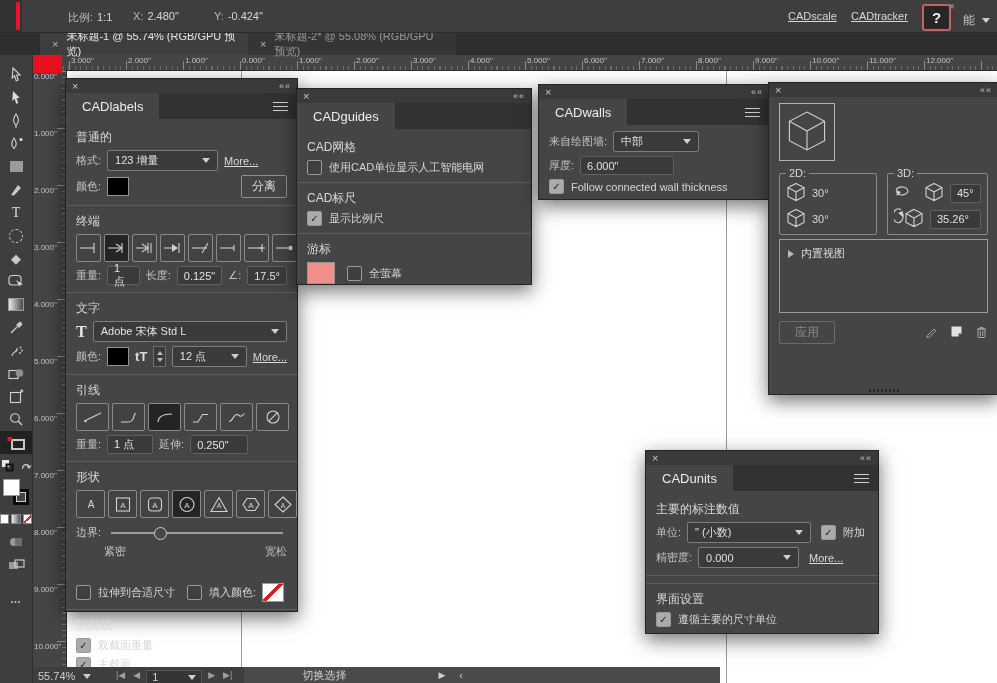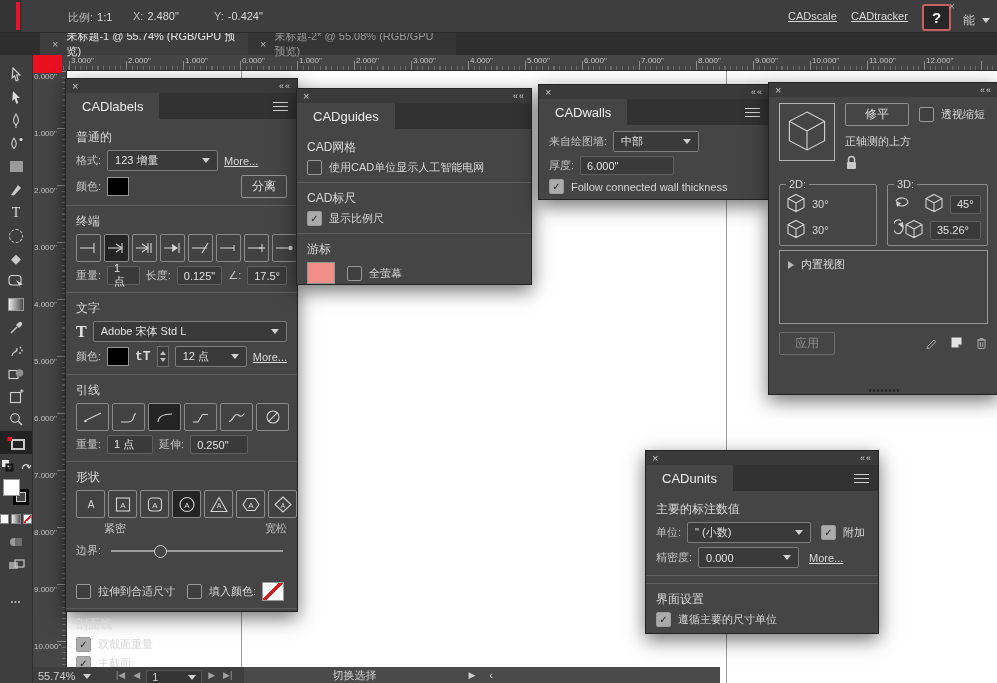--- a/index.html
+++ b/index.html
@@ -55,21 +55,21 @@
   
   #canvas{left:66px;top:70px;width:931px;height:613px;background:#fff;z-index:1;}
   .ab-edge{position:absolute;top:70px;width:1px;height:613px;background:#9a9a9a;z-index:2;}
 
   
   #statusbar{left:33px;top:667px;width:687px;height:16px;background:#3e3e3e;z-index:20;display:flex;align-items:flex-start;color:#cfcfcf;}
   #sb-zoom{margin-left:5px;margin-top:3px;display:flex;align-items:center;gap:8px;width:78px;}
   .sb-btn{margin-top:3px;color:#9f9f9f;font-size:9px;display:flex;align-items:center;}
   #sb-page{margin:3px 6px 0;background:#353535;border:1px solid #555;height:12px;width:44px;display:flex;align-items:center;justify-content:space-between;padding:0 5px;}
   #sb-hint{margin-left:12px;margin-top:0;background:#4a4a4a;height:16px;flex:1;display:flex;align-items:center;color:#d2d2d2;}
-  #sb-hint .hint-text{margin-left:88px;}
+  #sb-hint .hint-text{margin-left:58px;}
   #sb-hint .hint-arrow{margin-left:92px;color:#cfcfcf;font-size:9px;}
   #sb-hint .hint-back{margin-left:14px;color:#cfcfcf;font-size:11px;}
 
   
   .panel{position:absolute;background:#454545;border:1px solid #232323;box-shadow:0 6px 18px rgba(0,0,0,.55);z-index:10;}
   .phead{height:14px;background:#3a3a3a;display:flex;justify-content:space-between;align-items:center;padding:0 6px;color:#c9c9c9;font-size:10px;}
   .phead .pc{font-size:11px;line-height:10px;}
   .phead .col{font-size:9px;letter-spacing:1px;}
   .ptabs{height:26px;background:#323232;display:flex;position:relative;}
   .ptab{background:#454545;padding:0 16px;display:flex;align-items:center;font-size:13px;color:#ececec;}
@@ -419,21 +419,21 @@
     <div class="row">
       <span style="font-size:16px;font-weight:bold;color:#e5e5e5;font-family:'Liberation Serif',serif">T</span>
       <div class="select" style="flex:1">
         <span>Adobe 宋体 Std L</span>
           <span class="tri"></span>
         </div>
     </div>
     <div class="row">
       <span class="lab">颜色:</span>
       <span class="swatch" style="background:#000"></span>
-      <span style="font-size:13px;font-weight:bold;color:#dcdcdc;font-family:Liberation Mono, monospace">tT</span>
+      <span style="font-size:13px;font-weight:bold;color:#dcdcdc;font-family:Liberation Sans, sans-serif">tT</span>
       <div class="stepper">
           <span class="u"></span>
           <span class="d"></span>
         </div>
       <div class="select" style="width:62px">
         <span>12 点</span>
           <span class="tri"></span>
         </div>
       <span class="link">More...</span>
     </div>
@@ -517,30 +517,30 @@
             <text x="10" y="12" font-size="8" fill="#d8d8d8" text-anchor="middle" font-family="Liberation Sans,sans-serif">A</text>
           </svg>
         </div>
         <div class="ibtn" style="width: 27px;">
           <svg width="20" height="17" viewBox="0 0 20 17">
             <path d="M10 1 L18 8.5 L10 16 L2 8.5 Z" stroke="#d2d2d2" fill="none" stroke-width="1.1"></path>
             <text x="10" y="12" font-size="6.5" fill="#d8d8d8" text-anchor="middle" font-family="Liberation Sans,sans-serif">A</text>
           </svg>
         </div>
       </div>
+    <div class="row" style="margin-top:7px">
+      <span class="lab">边界:</span>
+      <div class="slider">
+          <span class="knob"></span>
+        </div>
+    </div>
     <div class="row" style="margin-top:0">
       <span class="lab" style="margin-left:28px">紧密</span>
       <span style="flex:1"></span>
       <span class="lab">宽松</span>
-    </div>
-    <div class="row" style="margin-top:7px">
-      <span class="lab">边界:</span>
-      <div class="slider">
-          <span class="knob"></span>
-        </div>
     </div>
     <div class="row" style="margin-top:24px">
       <span class="chk">
           <span class="box">✓</span>
         <span>拉伸到合适尺寸</span>
         </span>
       <span class="chk" style="margin-left:6px">
           <span class="box">✓</span>
         <span>填入颜色:</span>
         </span>
@@ -634,36 +634,20 @@
     <span class="pc">×</span>
     <span class="col">««</span>
     </div>
   <div class="pbody" style="padding-top:6px">
     <div style="display:flex;gap:10px">
       <div style="width:54px;height:56px;border:1px solid #b3b3b3;display:flex;align-items:center;justify-content:center">
         <span id="big-cube"><svg width="44" height="44" viewBox="0 0 44 44">
               <path d="M22 3.08 L39.6 12.32 V31.68 L22 40.92 L4.4 31.68 V12.32 Z M22 22 V40.92 M22 22 L4.4 12.32 M22 22 L39.6 12.32" stroke="#d2d2d2" fill="none" stroke-width="1.1"></path>
             </svg></span>
         </div>
-      <div style="flex:1">
-        <div style="display:flex;align-items:center;gap:10px">
-          <div class="btn" style="width:42px">修平</div>
-          <span class="chk">
-              <span class="box">✓</span>
-            <span>透视缩短</span>
-            </span>
-        </div>
-        <div style="margin-top:8px;color:#d6d6d6">正轴测的上方</div>
-        <div style="margin-top:6px">
-          <svg width="13" height="15" viewBox="0 0 13 15">
-              <path d="M3.5 7 V4.5 a3 3 0 0 1 6 0 V7" fill="none" stroke="#c9c9c9" stroke-width="1.5"></path>
-              <rect x="2" y="7" width="9" height="7" rx="1" fill="#c9c9c9"></rect>
-            </svg>
-        </div>
-      </div>
     </div>
     <div style="display:flex;gap:10px;margin-top:12px">
       <div class="fieldset" style="width:84px">
         <span class="legend">2D:</span>
         <div class="row" style="margin:2px 0">
             <span class="cube-sm"><svg width="20" height="20" viewBox="0 0 20 20">
                 <path d="M10 1.4000000000000001 L18 5.6000000000000005 V14.399999999999999 L10 18.6 L2 14.399999999999999 V5.6000000000000005 Z M10 10 V18.6 M10 10 L2 5.6000000000000005 M10 10 L18 5.6000000000000005" stroke="#d2d2d2" fill="none" stroke-width="1.1"></path>
               </svg></span>
           <span>30°</span>
           </div>

